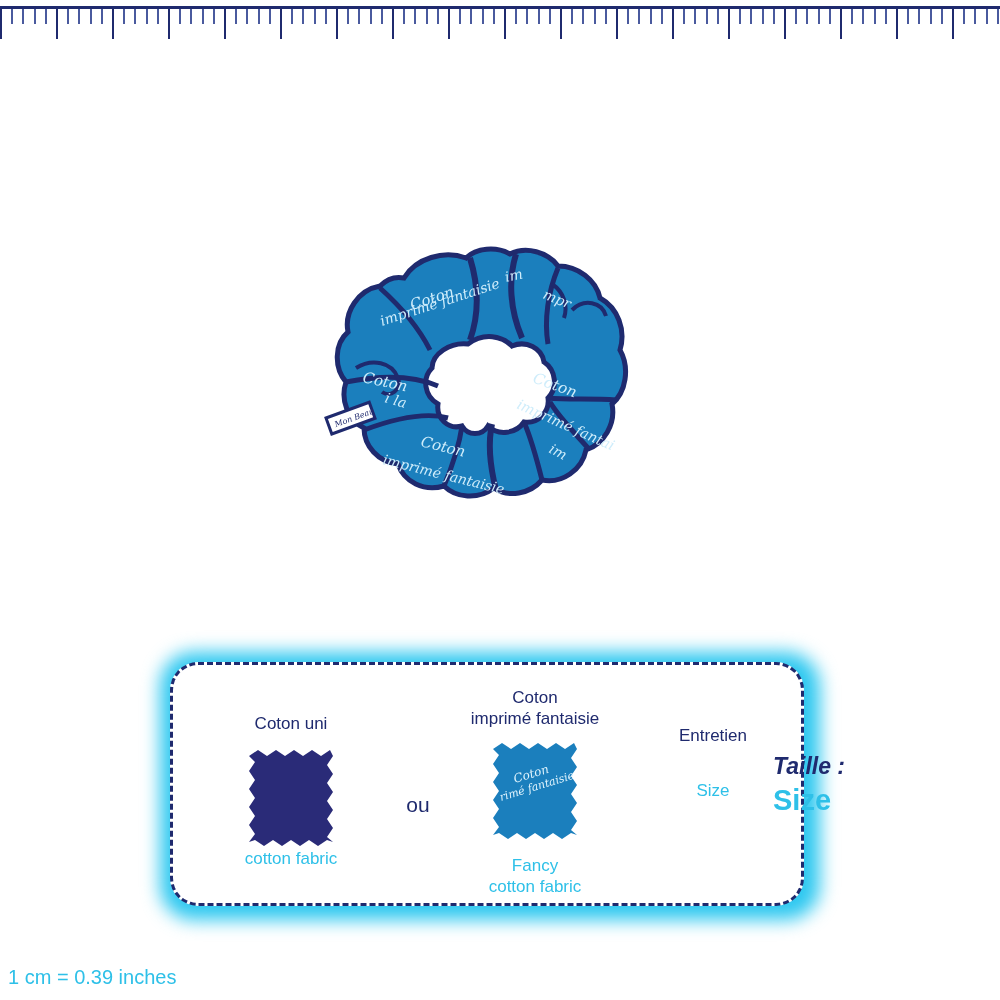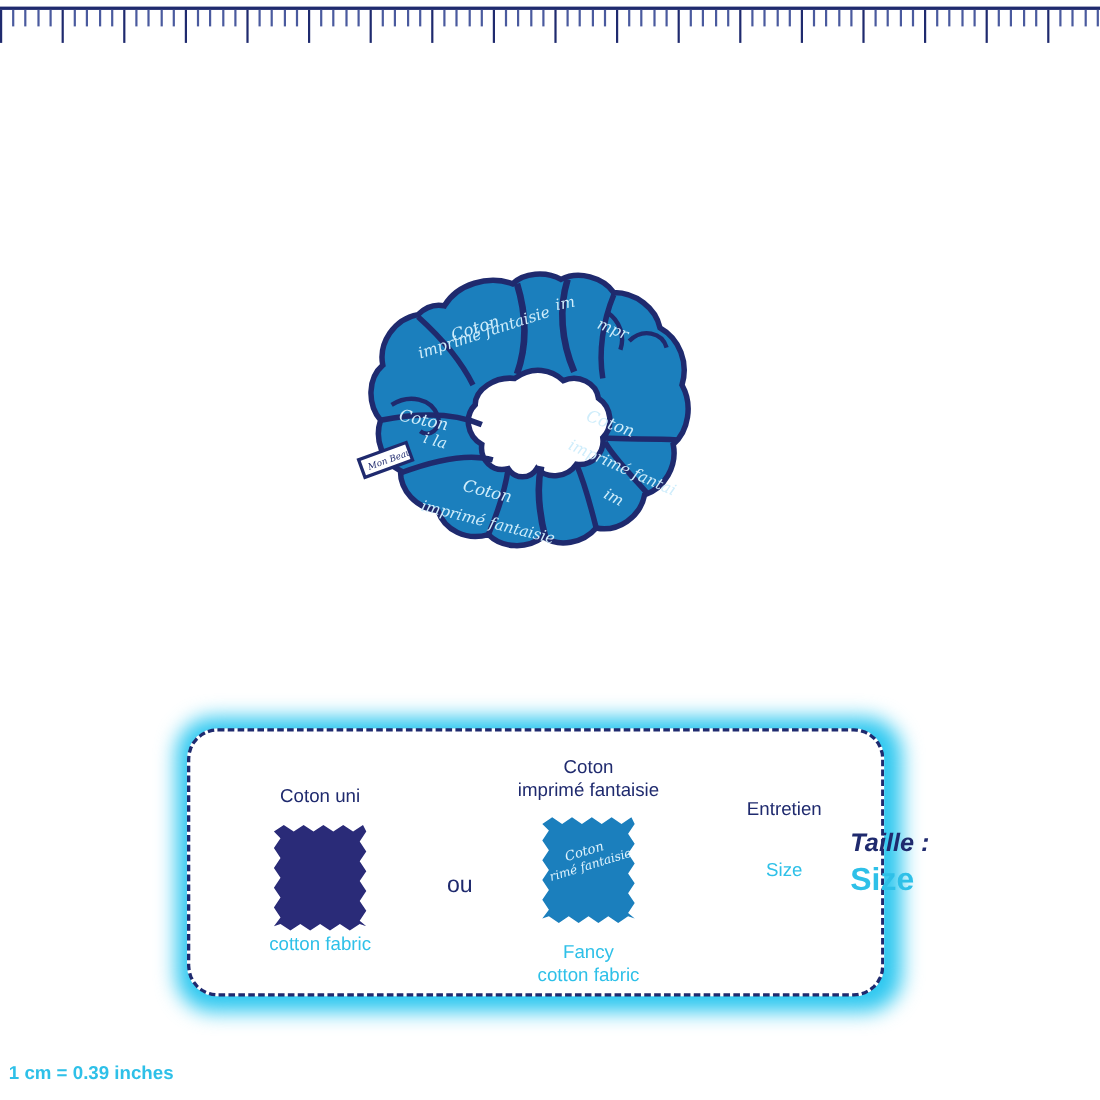--- a/index.html
+++ b/index.html
@@ -162,23 +162,22 @@
     font-weight: bold;
     vertical-align: -2px;
   }
 
   
   #conversion-note {
     position: absolute;
     left: 8px;
     top: 966px;
     color: #2ec0e8;
-    font-size: 17px;
-    white-space: nowrap;
-    font-weight: bold;
+    font-size: 20px;
+    white-space: nowrap;
   }
 </style>
 </head>
 <body>
 
 <div id="ruler-header">
   <div id="ruler-bar"></div>
   <div id="ruler-ticks">
       <div class="tick major" style="left: 0px;"></div>
       <div class="tick minor" style="left: 11px;"></div>

